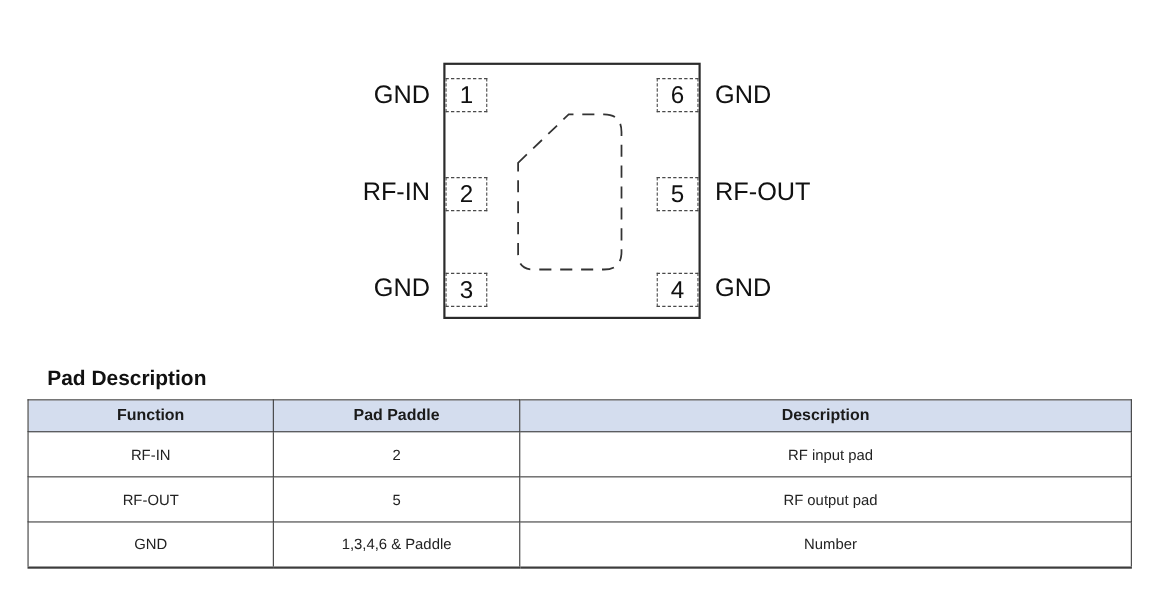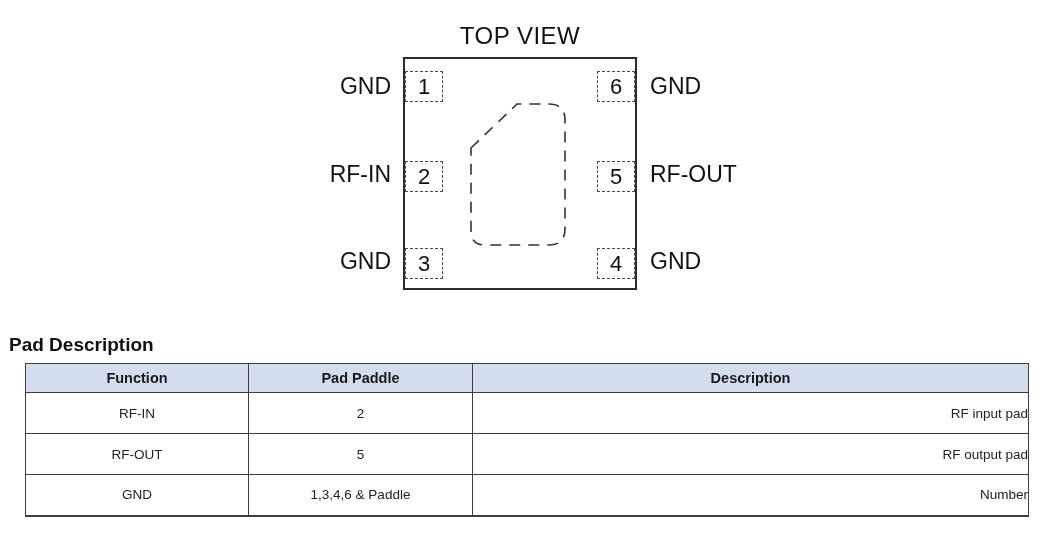--- a/index.html
+++ b/index.html
@@ -63,21 +63,21 @@
   }
   .pin-label.left  { left: 240px; width: 151px; text-align: right; }
   .pin-label.right { left: 650px; text-align: left; }
   .pin-row-0 { top: 73px; }
   .pin-row-1 { top: 161px; }
   .pin-row-2 { top: 248px; }
 
   
   .table-heading {
     position: absolute;
-    left: 9px; top: 334px;
+    left: 43px; top: 334px;
     font-size: 19px;
     font-weight: bold;
     color: #111;
   }
   table.pad-table {
     position: absolute;
     left: 25px; top: 363px;
     width: 1003px;
     border-collapse: collapse;
     table-layout: fixed;
@@ -97,34 +97,33 @@
     color: #1a1a1a;
     padding: 0;
   }
   table.pad-table td {
     height: 41px;
     padding: 0;
     text-align: center;
     background: #ffffff;
   }
   table.pad-table td.desc {
-    text-align: right;
+    text-align: center;
     padding-left: 9px;
   }
   table.pad-table tr:last-child td { border-bottom: 2.5px solid #3d3d3d; }
   .col-function   { width: 223px; }
   .col-pad-number { width: 224px; }
   .col-desc       { width: 556px; }
 </style>
 </head>
 <body>
 
 <div class="stage">
 
-  <div class="pkg-title">TOP VIEW</div>
 
   <div class="package">
     <svg class="paddle-svg" viewBox="0 0 230 229">
       <path d="M 66 89 L 112 45 H 144 Q 160 45 160 61 V 170 Q 160 186 144 186 H 80 Q 66 186 66 172 Z" fill="none" stroke="#333333" stroke-width="1.6" stroke-dasharray="11 8"></path>
     </svg>
 
     <div class="pad left row-0">
         <span>1</span>
       </div>
     <div class="pad left row-1">

